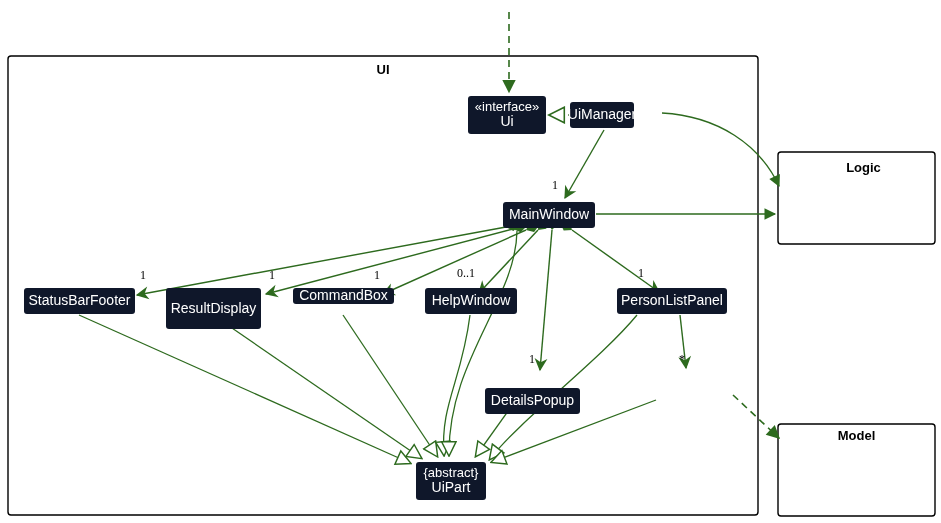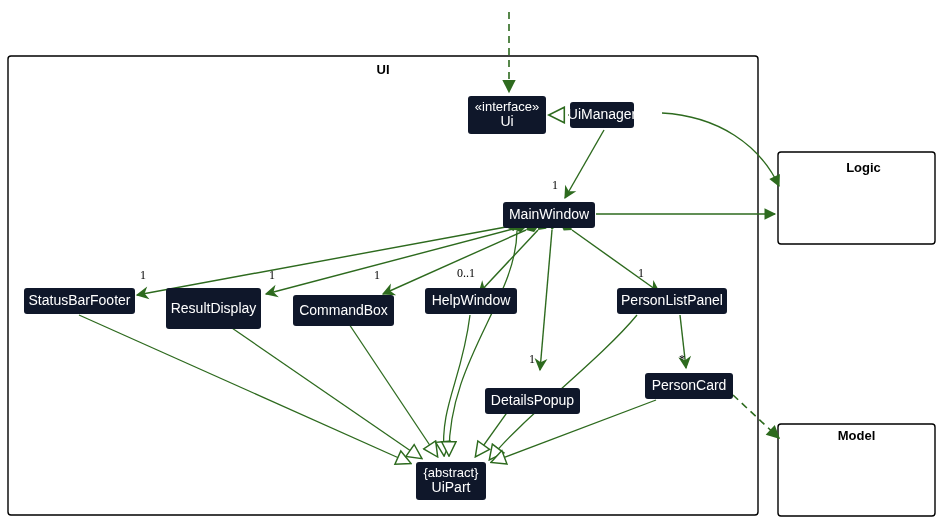--- a/index.html
+++ b/index.html
@@ -146,39 +146,36 @@
   </div>
 
   <div class="cls" style="left:24px; top:288px; width:111px; height:26px;">
     <span>StatusBarFooter</span>
   </div>
 
   <div class="cls" style="left:166px; top:288px; width:95px; height:41px;">
     <span>ResultDisplay</span>
   </div>
 
-  <div class="cls" style="left:293px; top:295px; width:101px; height:31px;">
+  <div class="cls" style="left:293px; top:288px; width:101px; height:16px;">
     <span>CommandBox</span>
   </div>
 
   <div class="cls" style="left:425px; top:288px; width:92px; height:26px;">
     <span>HelpWindow</span>
   </div>
 
   <div class="cls" style="left:617px; top:288px; width:110px; height:26px;">
     <span>PersonListPanel</span>
   </div>
 
   <div class="cls" style="left:485px; top:388px; width:95px; height:26px;">
     <span>DetailsPopup</span>
   </div>
 
-  <div class="cls" style="left:645px; top:373px; width:88px; height:26px;">
-    <span>PersonCard</span>
-  </div>
 
   <div class="cls" style="left:416px; top:462px; width:70px; height:38px;">
     <span class="stereo">{abstract}</span>
     <span>UiPart</span>
   </div>
 
   <div class="mult" style="left:552px; top:178px;">1</div>
   <div class="mult" style="left:140px; top:268px;">1</div>
   <div class="mult" style="left:269px; top:268px;">1</div>
   <div class="mult" style="left:374px; top:268px;">1</div>

